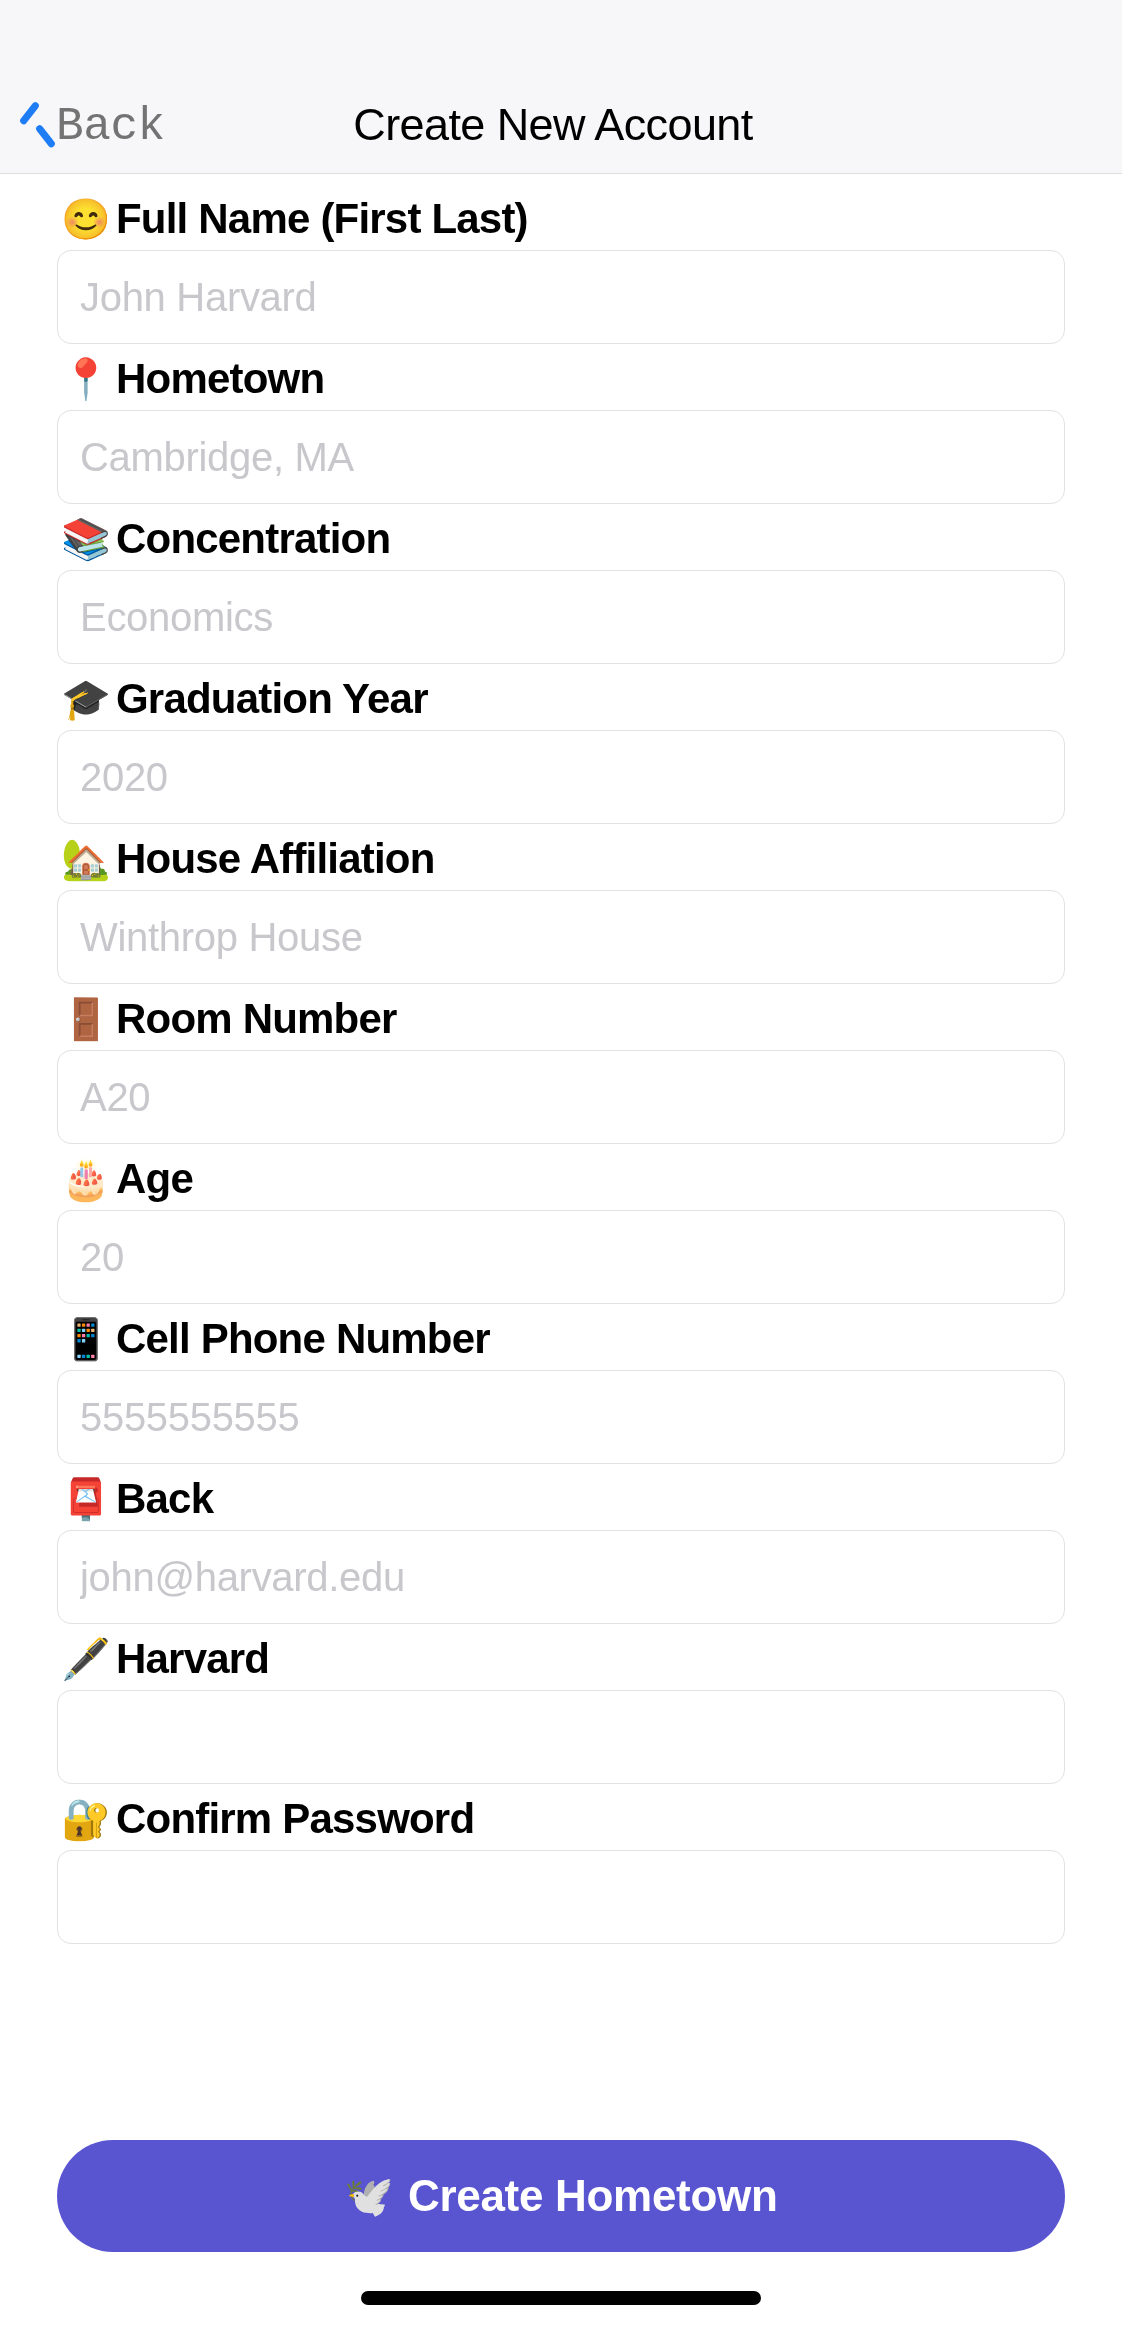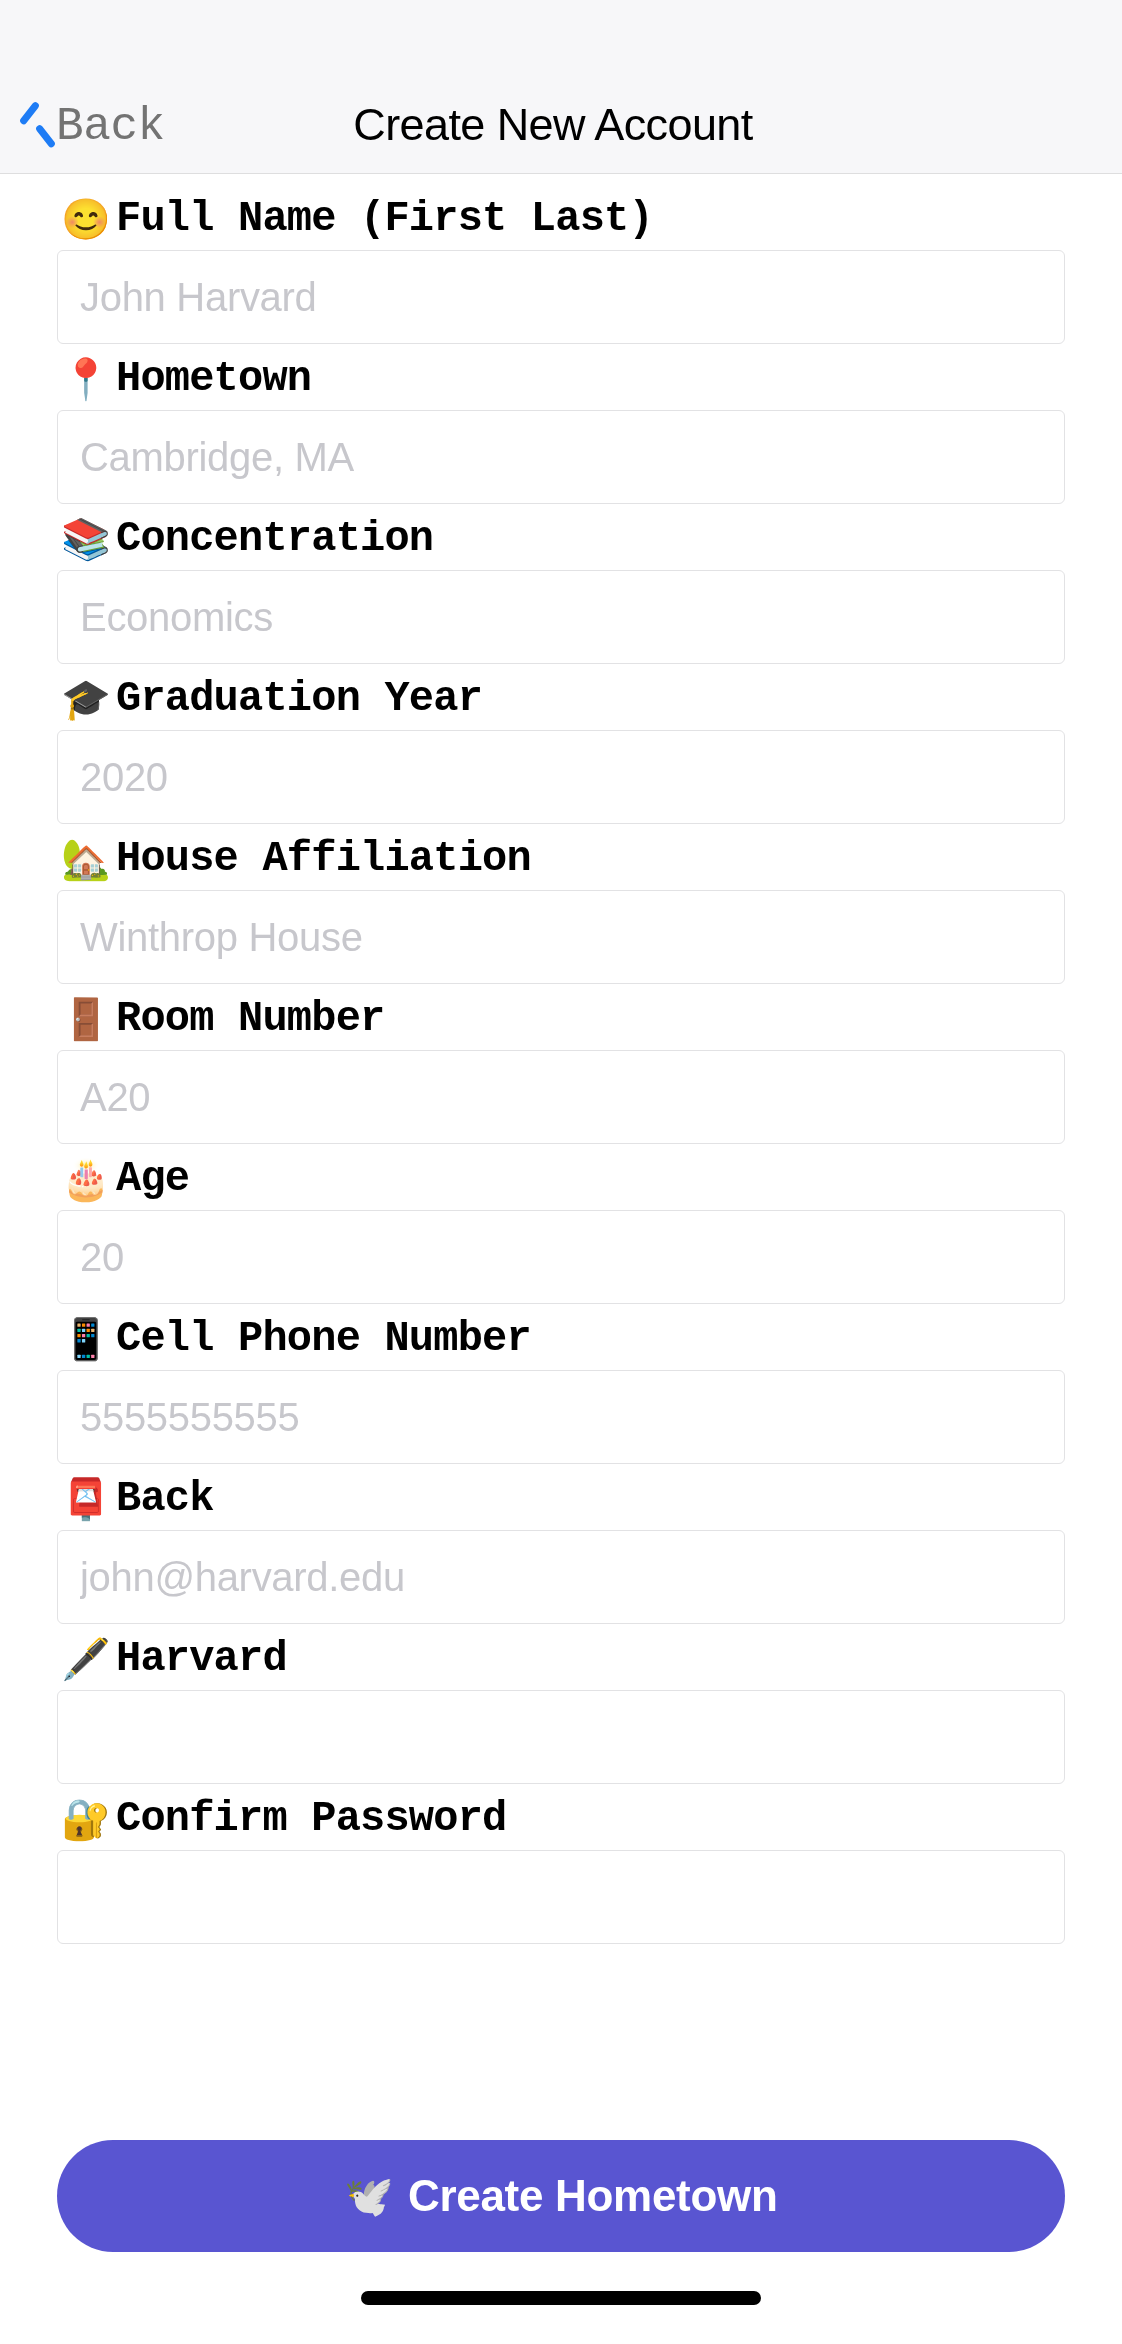--- a/index.html
+++ b/index.html
@@ -113,28 +113,27 @@
     text-align: center;
     flex: 0 0 auto;
   }
 
   .field-label-text {
     font-size: 42px;
     font-weight: bold;
     color: #000000;
     letter-spacing: -0.8px;
     line-height: 1;
-    font-family: Liberation Mono, monospace;
   }
 
   .field-input {
     width: 100%;
     height: 94px;
     border: 1px solid #e2e2e4;
-    border-radius: 6px;
+    border-radius: 14px;
     background: #ffffff;
     font-family: "Liberation Sans", sans-serif;
     font-size: 40px;
     color: #000000;
     padding: 0 22px;
     outline: none;
     letter-spacing: -0.3px;
   }
   .field-input::placeholder {
     color: #c7c7cc;

